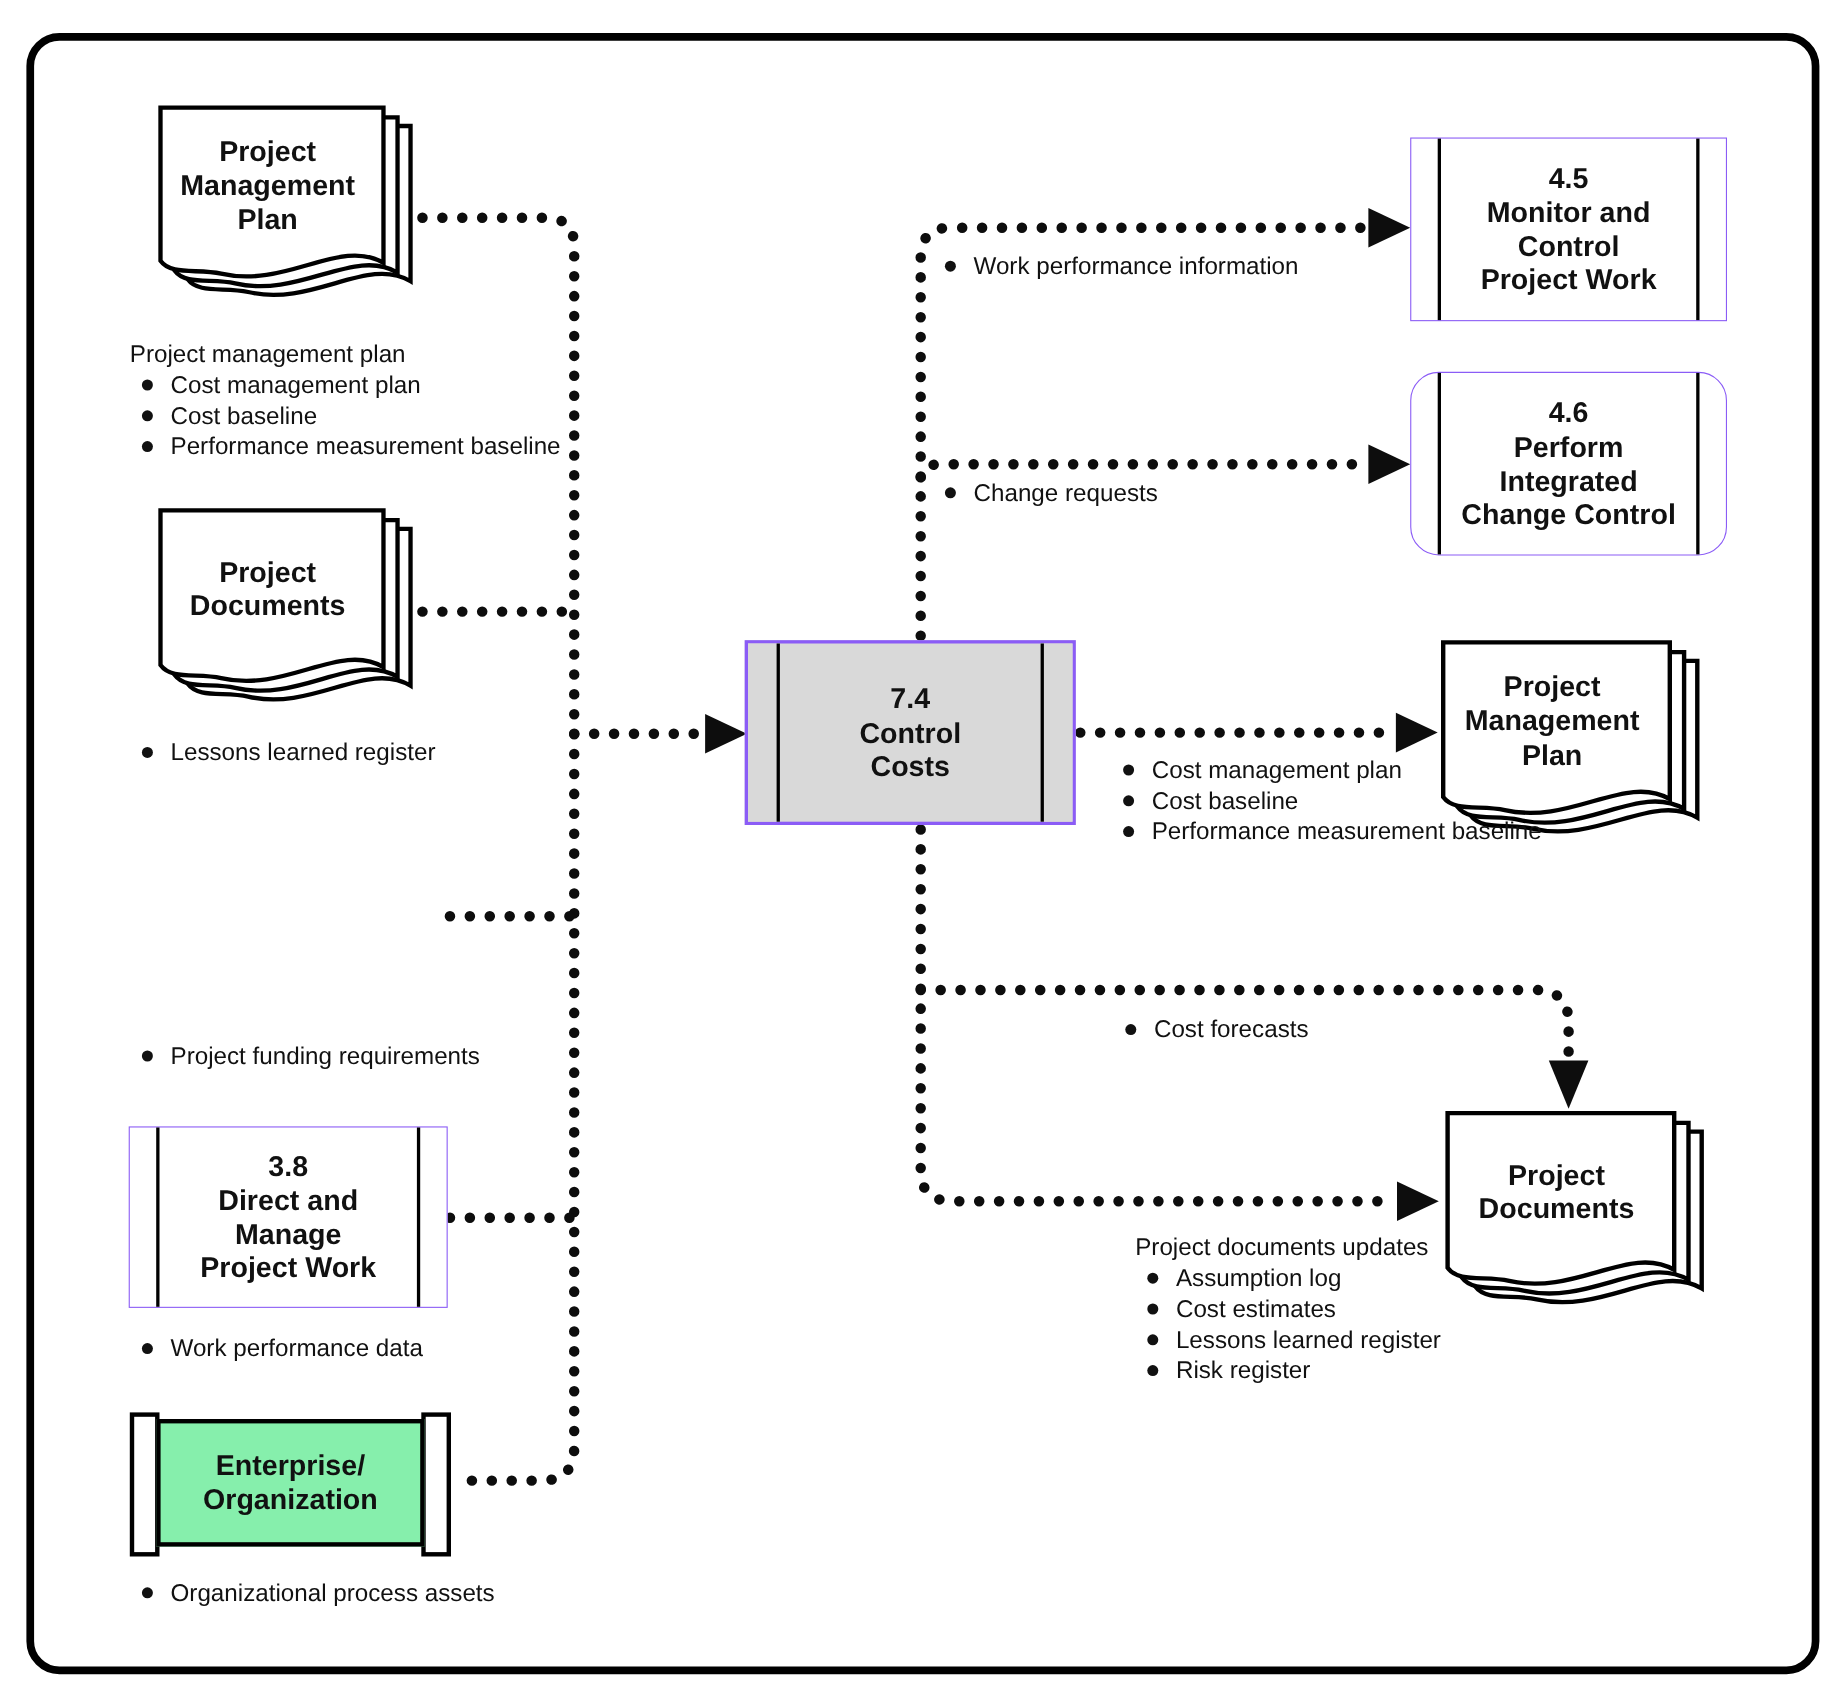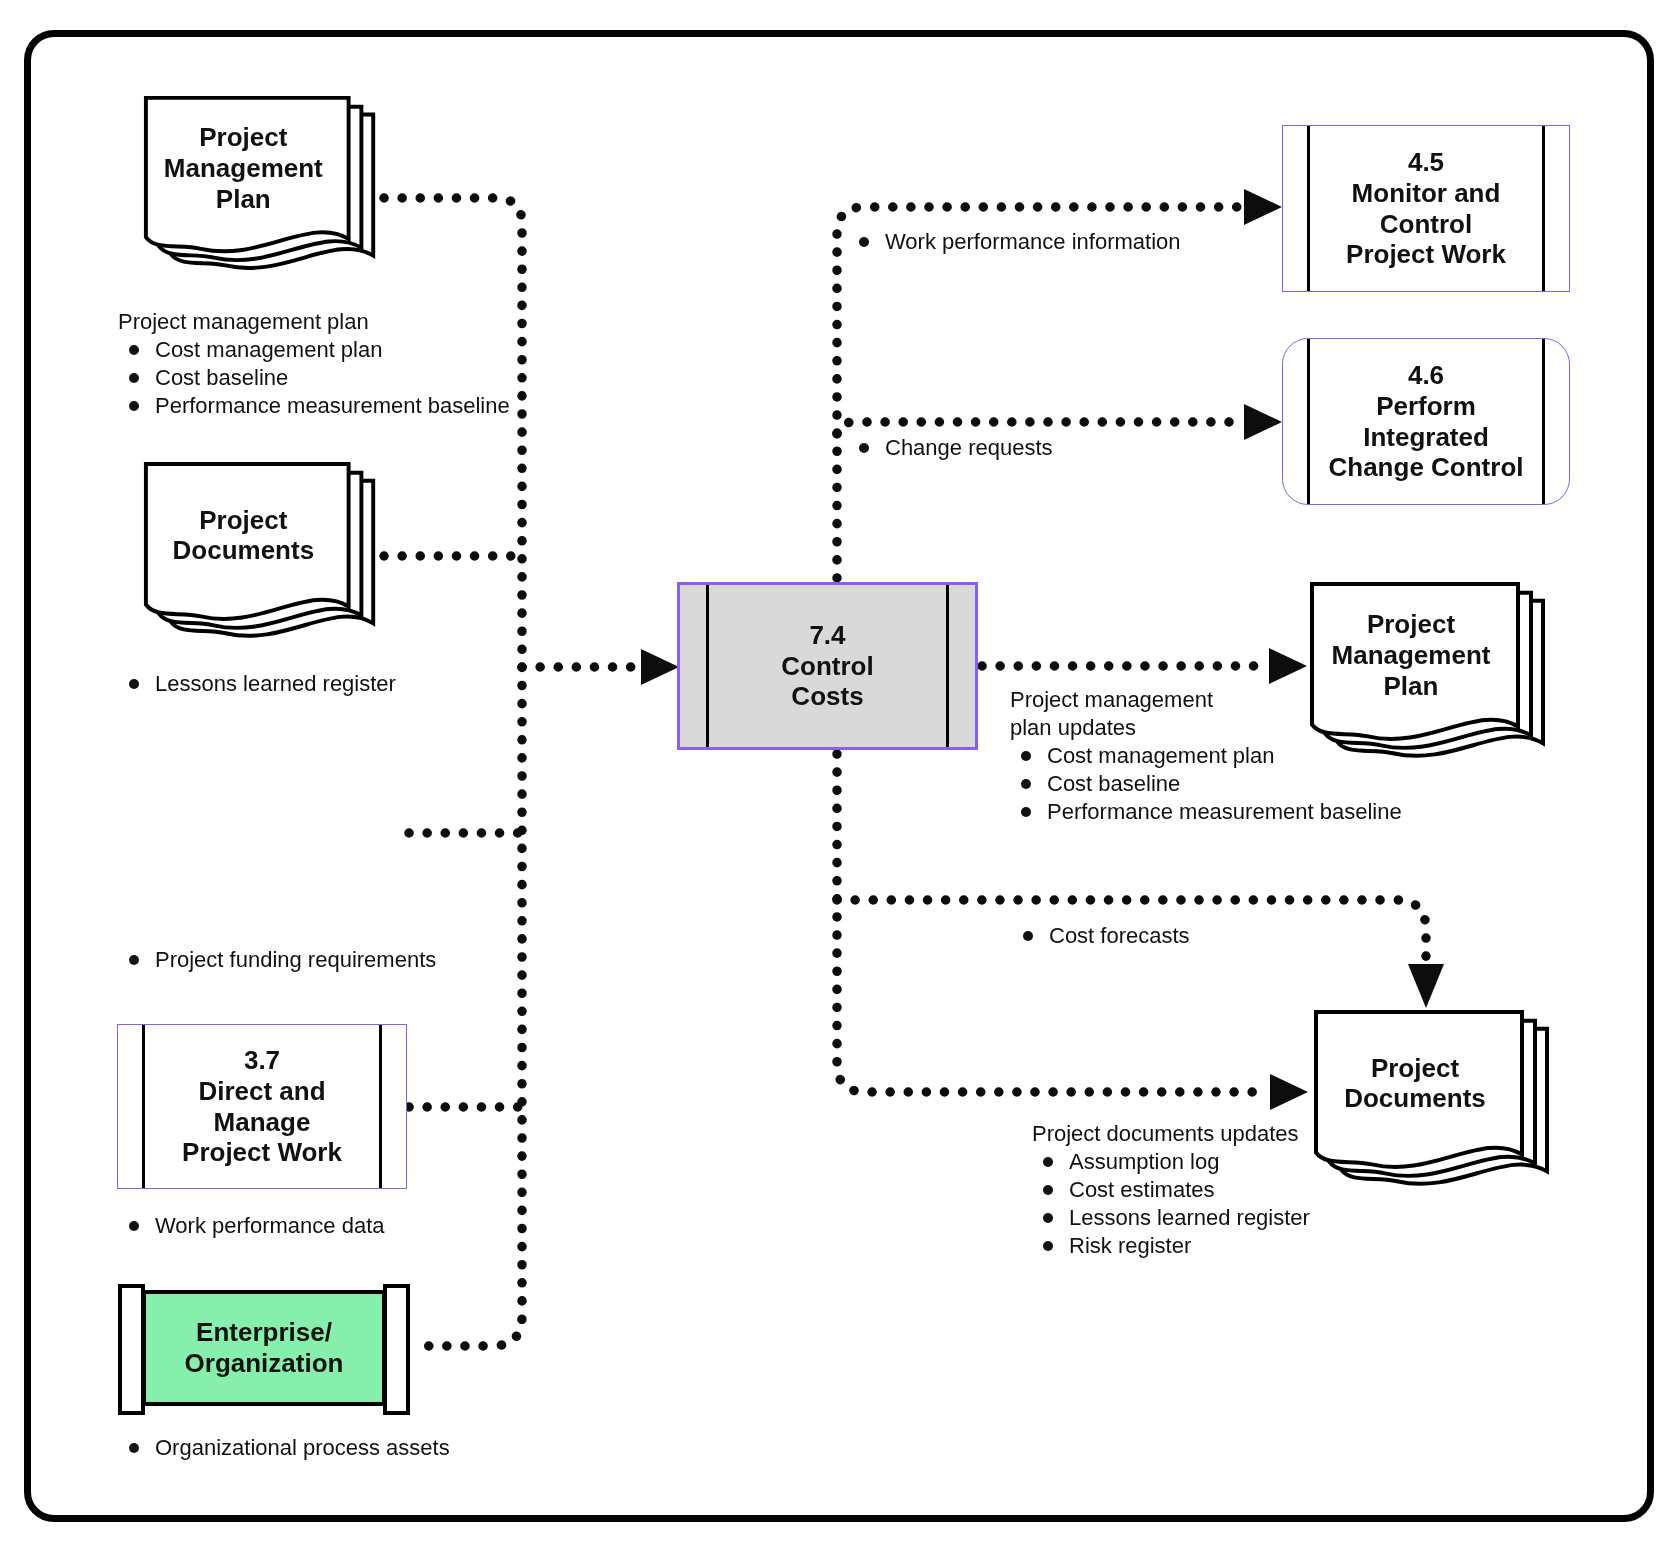--- a/index.html
+++ b/index.html
@@ -110,21 +110,21 @@
 
   <div class="tblock" style="left:118px;top:946px;width:380px;">
     <ul>
       <li>Project funding requirements</li>
     </ul>
   </div>
 
   <div class="pbox" style="left:117px;top:1024px;width:290px;height:165px;">
     <div class="sL"></div>
     <div class="sR"></div>
-    <div class="ttl">3.7
+    <div class="ttl">3.8
 Direct and
 Manage
 Project Work</div>
   </div>
 
   <div class="tblock" style="left:118px;top:1212px;width:380px;">
     <ul>
       <li>Work performance data</li>
     </ul>
   </div>
@@ -187,22 +187,20 @@
       <path d="M6,6 H212 V150 C172,126 122,174 62,160 C40,155 16,162 6,148 Z" transform="translate(25,17)" fill="#fff" stroke="#000" stroke-width="4"></path>
       <path d="M6,6 H212 V150 C172,126 122,174 62,160 C40,155 16,162 6,148 Z" transform="translate(13,9)" fill="#fff" stroke="#000" stroke-width="4"></path>
       <path d="M6,6 H212 V150 C172,126 122,174 62,160 C40,155 16,162 6,148 Z" fill="#fff" stroke="#000" stroke-width="4"></path>
     </svg>
     <div class="lbl">Project
 Management
 Plan</div>
   </div>
 
   <div class="tblock" style="left:1010px;top:686px;width:440px;">
-    <div class="hdr">Project management
-plan updates</div>
     <ul>
       <li>Cost management plan</li>
       <li>Cost baseline</li>
       <li>Performance measurement baseline</li>
     </ul>
   </div>
 
   <div class="tblock" style="left:1012px;top:922px;width:280px;">
     <ul>
       <li>Cost forecasts</li>

